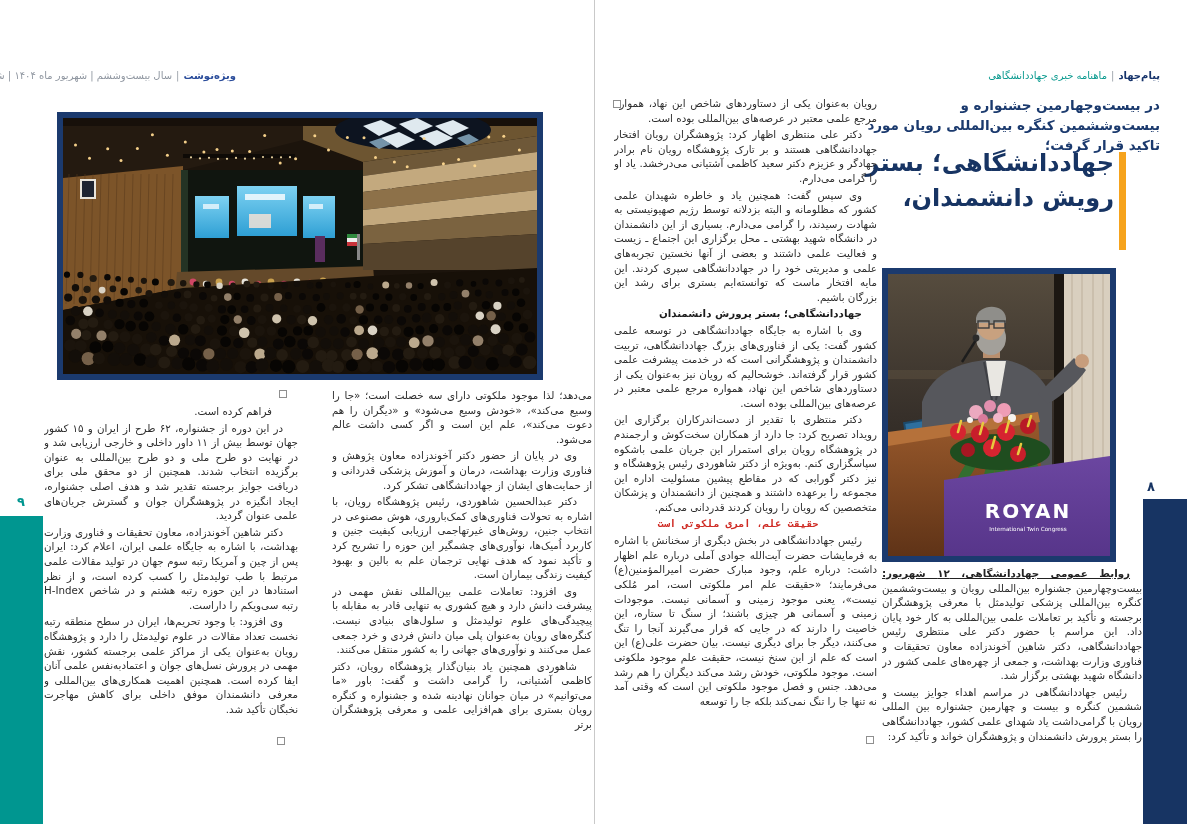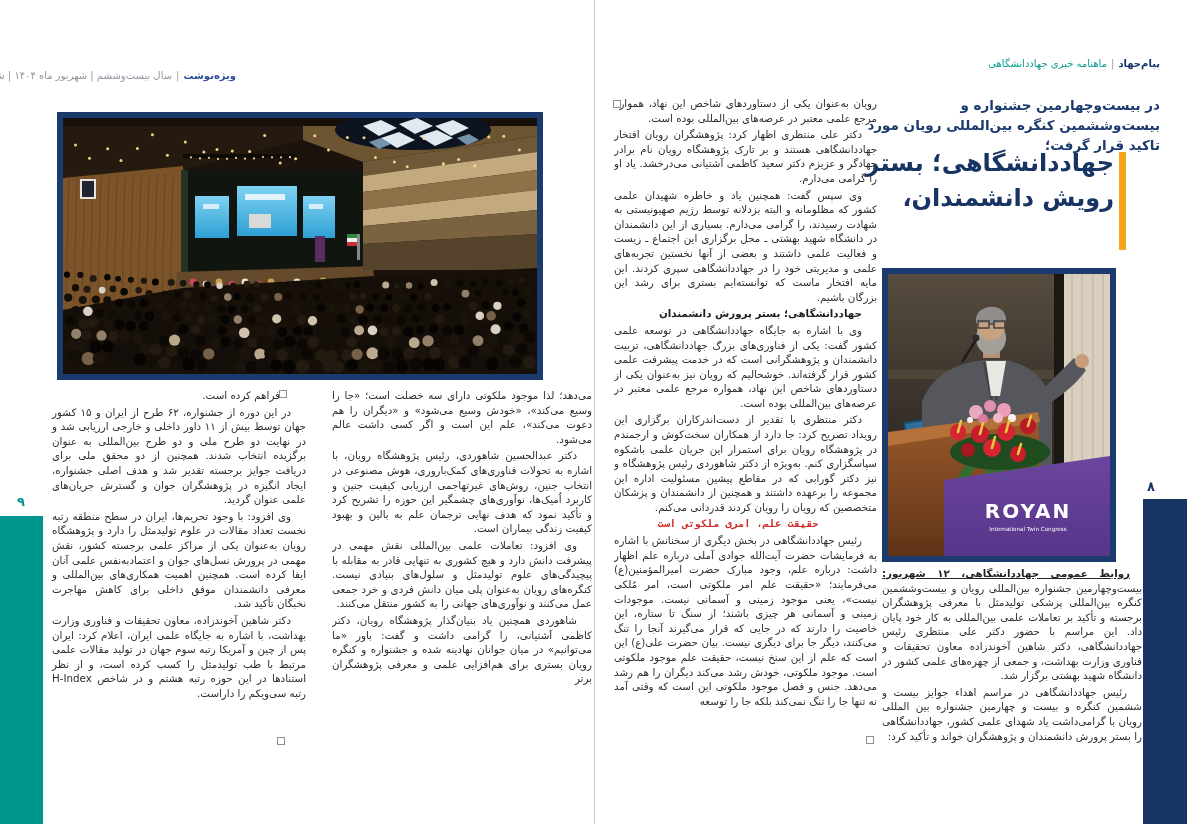--- a/index.html
+++ b/index.html
@@ -35,39 +35,39 @@
   .bodytxt p{margin:0 0 2px 0;text-indent:15px;}
   .bodytxt p.cont{text-indent:0;}
   .bodytxt p.cont-indent{text-indent:26px;}
   .subhead{font-weight:bold;color:#1c1c1c;text-indent:15px;margin:1px 0 2px;}
   .subhead-red{font-weight:bold;color:#cf2b24;text-align:center;text-indent:0;margin:2px 0;font-family:Liberation Mono, monospace;}
   .caption-lead{font-weight:bold;color:#222;text-decoration:underline;}
 
   .col-p8-mid{left:614px;top:96px;width:263px;height:656px;}
   .col-p8-caption{left:882px;top:566px;width:260px;height:196px;}
   .col-p9-r{left:332px;top:388px;width:260px;height:364px;}
-  .col-p9-l{left:44px;top:388px;width:254px;height:364px;padding-left:8px;}
+  .col-p9-l{left:44px;top:404px;width:254px;height:364px;}
 
   
   .pagenum{position:absolute;font-size:13px;font-weight:bold;}
   .pagenum-8{left:1147px;top:479px;color:#173463;}
   .pagenum-9{left:17px;top:494px;color:#009690;}
   .sideblock{position:absolute;}
   .sideblock-navy{left:1143px;top:499px;width:44px;height:325px;background:#173463;}
   .sideblock-teal{left:0;top:516px;width:43px;height:308px;background:#009690;}
 
   .marker{position:absolute;width:6px;height:6px;border:1px solid #8f8f8f;background:#fff;}
 </style>
 </head>
 <body>
 
 <div class="spread">
   <div class="divider"></div>
 
-  <div class="mast mast-right" style="right:27px;top:58px;text-align:right;">
+  <div class="mast mast-right" style="right:27px;top:70px;text-align:right;">
     <span class="brand">پیام‌جهاد</span><span class="sep">|</span><span class="tagline">ماهنامه خبری جهاددانشگاهی</span>
   </div>
 
   <div class="kicker">در بیست‌وچهارمین جشنواره و بیست‌وششمین کنگره بین‌المللی رویان مورد تاکید قرار گرفت؛</div>
   <div class="accent-bar"></div>
   <div class="headline">
     <div>جهاددانشگاهی؛ بستر</div>
     <div>رویش دانشمندان،</div>
   </div>
 
@@ -609,29 +609,30 @@
           <circle cx="429.5" cy="245.8" r="6.7" fill="#070503"></circle>
           <circle cx="441.0" cy="242.7" r="6.6" fill="#130e09"></circle>
           <circle cx="452.8" cy="243.8" r="6.1" fill="#0b0806"></circle>
           <circle cx="466.6" cy="244.4" r="6.7" fill="#231b11"></circle>
         </g>
     </svg>
   </div>
 
   <div class="bodytxt col-p9-r">
     <p class="cont">می‌دهد؛ لذا موجود ملکوتی دارای سه خصلت است؛ «جا را وسیع می‌کند»، «خودش وسیع می‌شود» و «دیگران را هم دعوت می‌کند»، علم این است و اگر کسی داشت عالم می‌شود.</p>
+    <p>وی در پایان از حضور دکتر آخوندزاده معاون پژوهش و فناوری وزارت بهداشت، درمان و آموزش پزشکی قدردانی و از حمایت‌های ایشان از جهاددانشگاهی تشکر کرد.</p>
     <p>دکتر عبدالحسین شاهوردی، رئیس پژوهشگاه رویان، با اشاره به تحولات فناوری‌های کمک‌باروری، هوش مصنوعی در انتخاب جنین، روش‌های غیرتهاجمی ارزیابی کیفیت جنین و کاربرد اُمیک‌ها، نوآوری‌های چشمگیر این حوزه را تشریح کرد و تأکید نمود که هدف نهایی ترجمان علم به بالین و بهبود کیفیت زندگی بیماران است.</p>
     <p>وی افزود: تعاملات علمی بین‌المللی نقش مهمی در پیشرفت دانش دارد و هیچ کشوری به تنهایی قادر به مقابله با پیچیدگی‌های علوم تولیدمثل و سلول‌های بنیادی نیست. کنگره‌های رویان به‌عنوان پلی میان دانش فردی و خرد جمعی عمل می‌کنند و نوآوری‌های جهانی را به کشور منتقل می‌کنند.</p>
     <p>شاهوردی همچنین یاد بنیان‌گذار پژوهشگاه رویان، دکتر کاظمی آشتیانی، را گرامی داشت و گفت: باور «ما می‌توانیم» در میان جوانان نهادینه شده و جشنواره و کنگره رویان بستری برای هم‌افزایی علمی و معرفی پژوهشگران برتر</p>
   </div>
   <div class="bodytxt col-p9-l">
     <p class="cont-indent">فراهم کرده است.</p>
     <p>در این دوره از جشنواره، ۶۲ طرح از ایران و ۱۵ کشور جهان توسط بیش از ۱۱ داور داخلی و خارجی ارزیابی شد و در نهایت دو طرح ملی و دو طرح بین‌المللی به عنوان برگزیده انتخاب شدند. همچنین از دو محقق ملی برای دریافت جوایز برجسته تقدیر شد و هدف اصلی جشنواره، ایجاد انگیزه در پژوهشگران جوان و گسترش جریان‌های علمی عنوان گردید.</p>
+    <p>دکتر شاهین آخوندزاده، معاون تحقیقات و فناوری وزارت بهداشت، با اشاره به جایگاه علمی ایران، اعلام کرد: ایران پس از چین و آمریکا رتبه سوم جهان در تولید مقالات علمی مرتبط با طب تولیدمثل را کسب کرده است، و از نظر استنادها در این حوزه رتبه هشتم و در شاخص H-Index رتبه سی‌ویکم را داراست.</p>
     <p>وی افزود: با وجود تحریم‌ها، ایران در سطح منطقه رتبه نخست تعداد مقالات در علوم تولیدمثل را دارد و پژوهشگاه رویان به‌عنوان یکی از مراکز علمی برجسته کشور، نقش مهمی در پرورش نسل‌های جوان و اعتمادبه‌نفس علمی آنان ایفا کرده است. همچنین اهمیت همکاری‌های بین‌المللی و معرفی دانشمندان موفق داخلی برای کاهش مهاجرت نخبگان تأکید شد.</p>
-    <p>دکتر شاهین آخوندزاده، معاون تحقیقات و فناوری وزارت بهداشت، با اشاره به جایگاه علمی ایران، اعلام کرد: ایران پس از چین و آمریکا رتبه سوم جهان در تولید مقالات علمی مرتبط با طب تولیدمثل را کسب کرده است، و از نظر استنادها در این حوزه رتبه هشتم و در شاخص H-Index رتبه سی‌ویکم را داراست.</p>
   </div>
 
   <div class="pagenum pagenum-9">۹</div>
   <div class="sideblock sideblock-teal"></div>
 
   <div class="marker" style="left:613px;top:100px;"></div>
   <div class="marker" style="left:866px;top:736px;"></div>
   <div class="marker" style="left:279px;top:390px;"></div>
   <div class="marker" style="left:277px;top:737px;"></div>
 </div>

